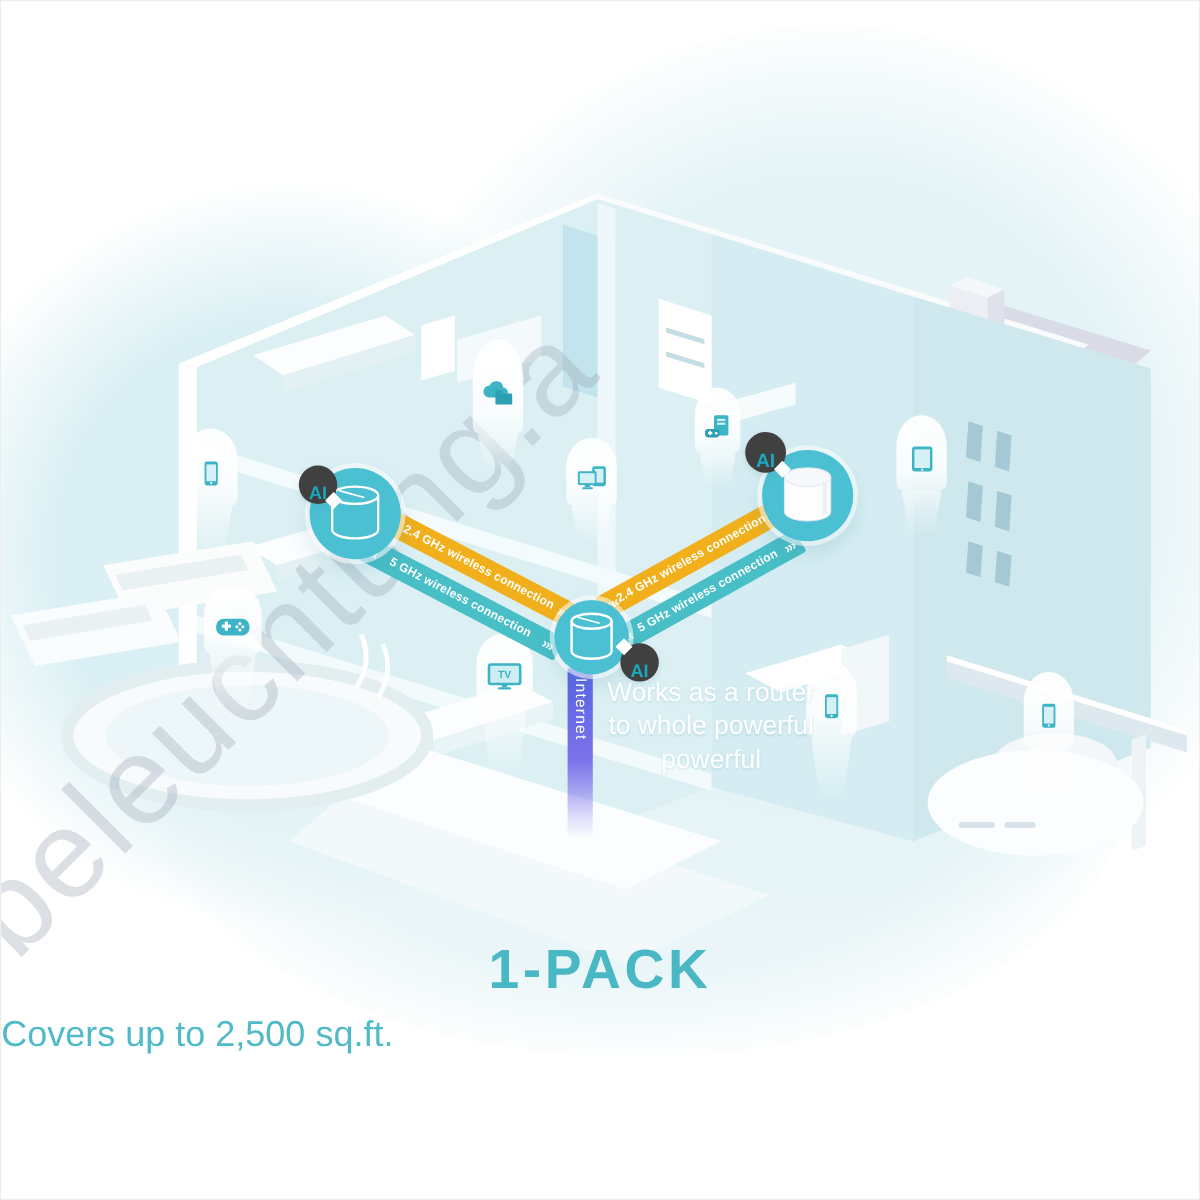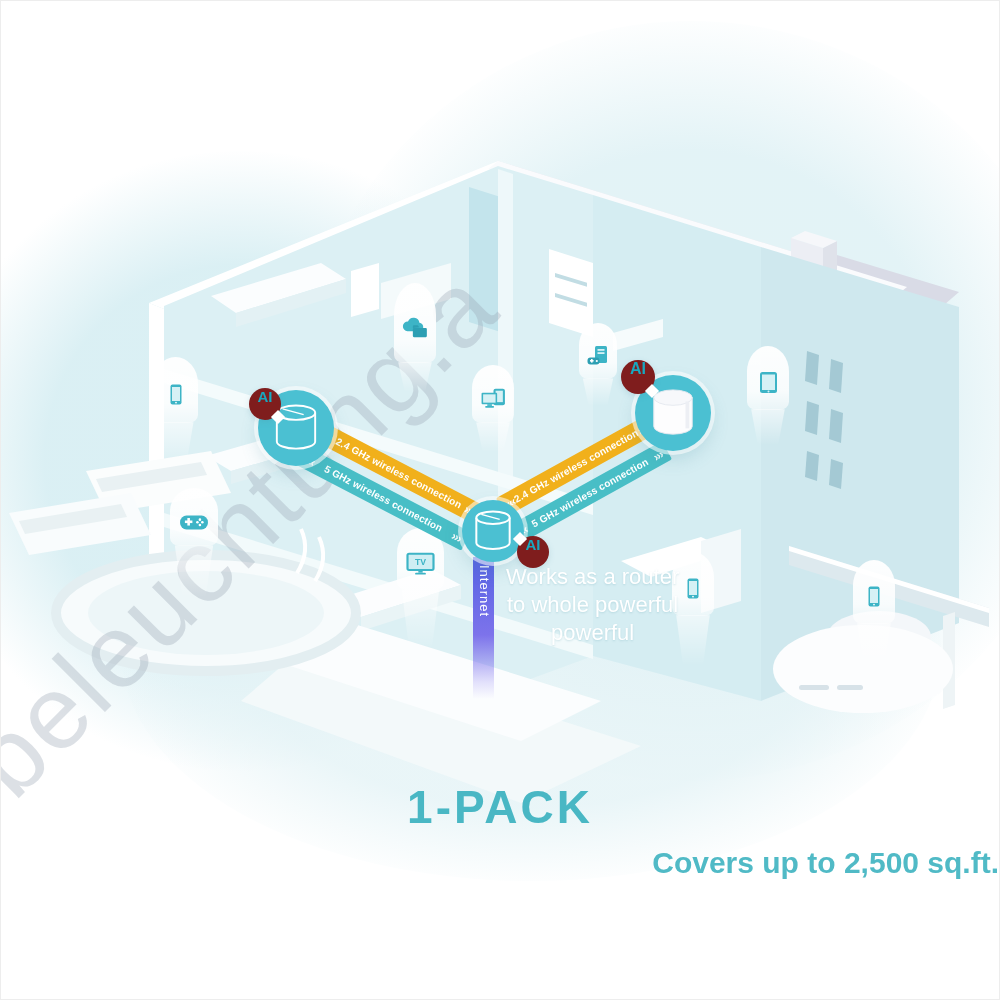--- a/index.html
+++ b/index.html
@@ -43,22 +43,22 @@
     writing-mode:vertical-rl;text-orientation:mixed;
   }
   
   .node{
     border-radius:50%;background:#4bc0d2;z-index:9;
     display:flex;align-items:center;justify-content:center;
     box-shadow:0 0 0 4px rgba(255,255,255,.55), 0 8px 18px rgba(70,140,160,.22);
   }
   
   .ai{
-    background:#7f1d1d;border-radius:50%;color:#19a8bf;font-weight:700;
-    display:flex;align-items:flex-start;justify-content:center;z-index:11;
+    background:#404040;border-radius:50%;color:#19a8bf;font-weight:700;
+    display:flex;align-items:flex-end;justify-content:center;z-index:11;
     box-shadow:0 2px 6px rgba(80,140,160,.2);
   }
   .ai::before{content:"";position:absolute;width:10px;height:10px;background:#fff;transform:rotate(45deg);z-index:-1;}
   .ai.tail-br::before{right:-2px;bottom:-2px;}
   .ai.tail-tl::before{left:-2px;top:-2px;}
   
   .note{color:#fff;z-index:10;line-height:1.28;text-shadow:0 1px 2px rgba(90,160,175,.25);}
   .note span{display:block;}
   .note-router{left:505px;top:562px;font-size:22px;text-align:center;}
   .note-addon{left:662px;top:437px;font-size:15px;}
@@ -73,22 +73,22 @@
     position:absolute;top:99%;left:10%;width:80%;
     background:linear-gradient(180deg, rgba(255,255,255,.6), rgba(255,255,255,0));
     clip-path:polygon(0 0,100% 0,80% 100%,20% 100%);
   }
   
   .pack-title{
     left:0;top:779px;width:100%;text-align:center;color:#49b7c4;
     font-size:46px;font-weight:700;letter-spacing:3px;z-index:12;
   }
   .coverage{
-    left:0;top:845px;width:100%;text-align:right;color:#50bac6;
-    font-size:30px;font-weight:700;z-index:12;
+    left:0;top:845px;width:100%;text-align:left;color:#50bac6;
+    font-size:30px;font-weight:400;z-index:12;
   }
   svg{display:block;}
   .house{left:0;top:0;z-index:5;}
 </style>
 </head>
 <body>
 
 <div id="canvas">
 
   <div class="blob blob-left"></div>

